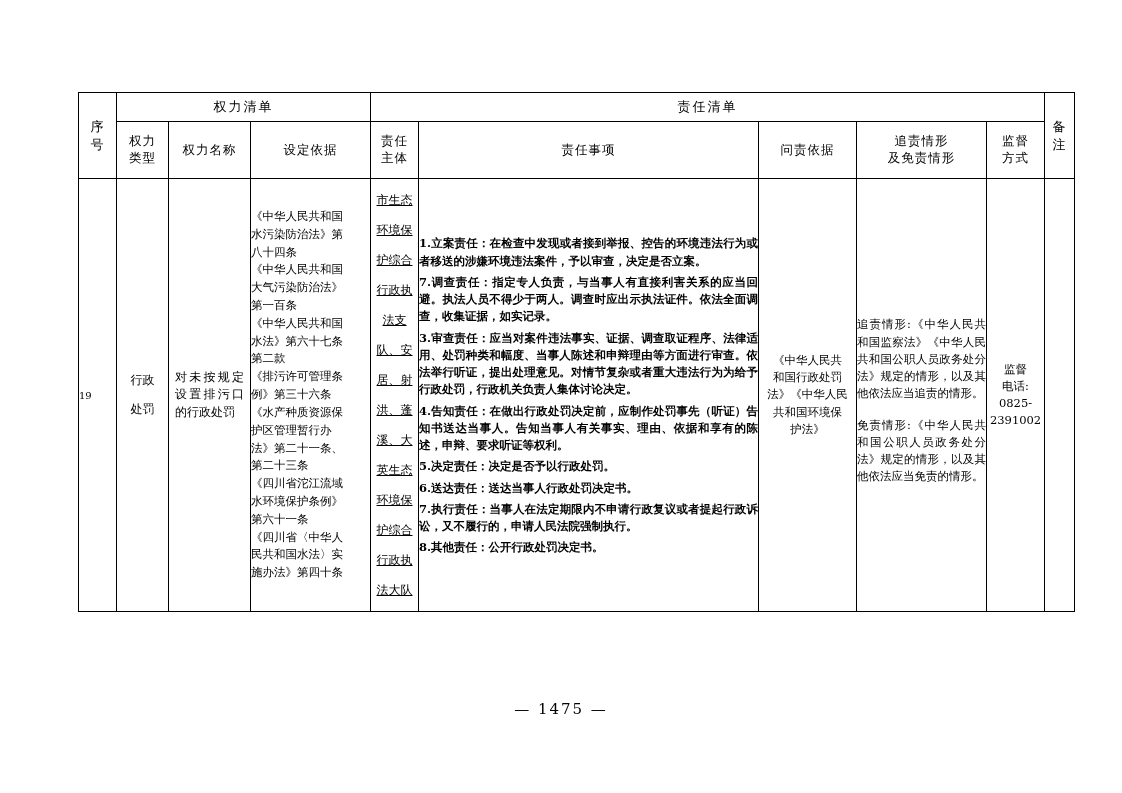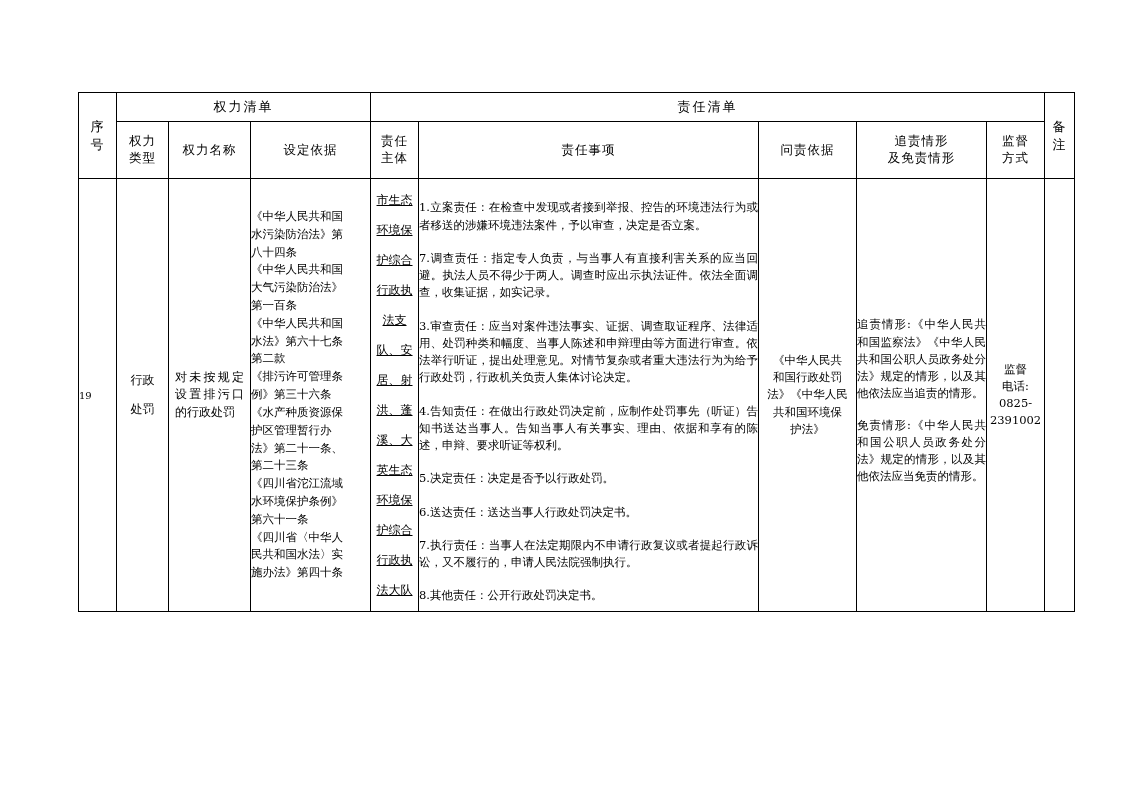--- a/index.html
+++ b/index.html
@@ -74,23 +74,24 @@
     text-decoration: underline;
   }
   .seq {
     text-align: left;
     font-size: 10px;
   }
   .stack-line {
     display: block;
   }
   .items p {
-    margin: 16px 0 2px 0;
+    margin: 4px 0 2px 0;
     text-align: justify;
     text-justify: inter-ideograph;
+    font-weight: bold;
   }
   .deps p, .resp p, .mon p {
     margin: 0;
     text-align: center;
   }
   .accountability p {
     margin: 14px 0 2px 0;
     text-align: justify;
     text-justify: inter-ideograph;
   }
@@ -249,14 +250,15 @@
               <p>电话:</p>
               <p>0825-</p>
               <p>2391002</p>
             </div>
         </td>
         <td class="cell cell-center-v"></td>
       </tr>
     </tbody>
   </table>
 
+  <div class="pagenum">— 1475 —</div>
 
 </div>
 
 </body></html>

